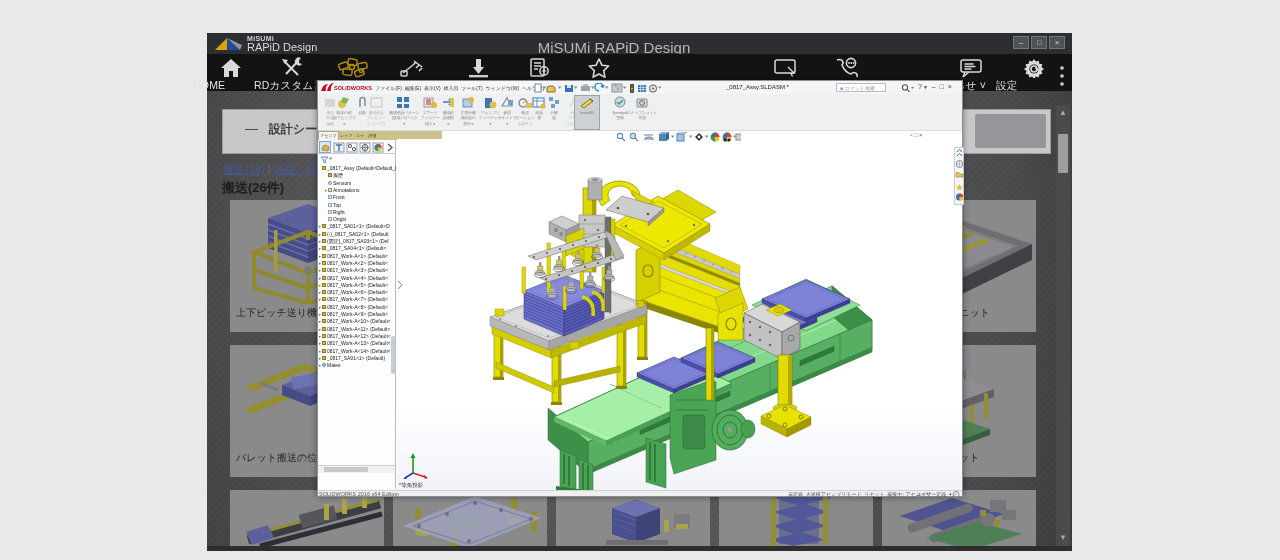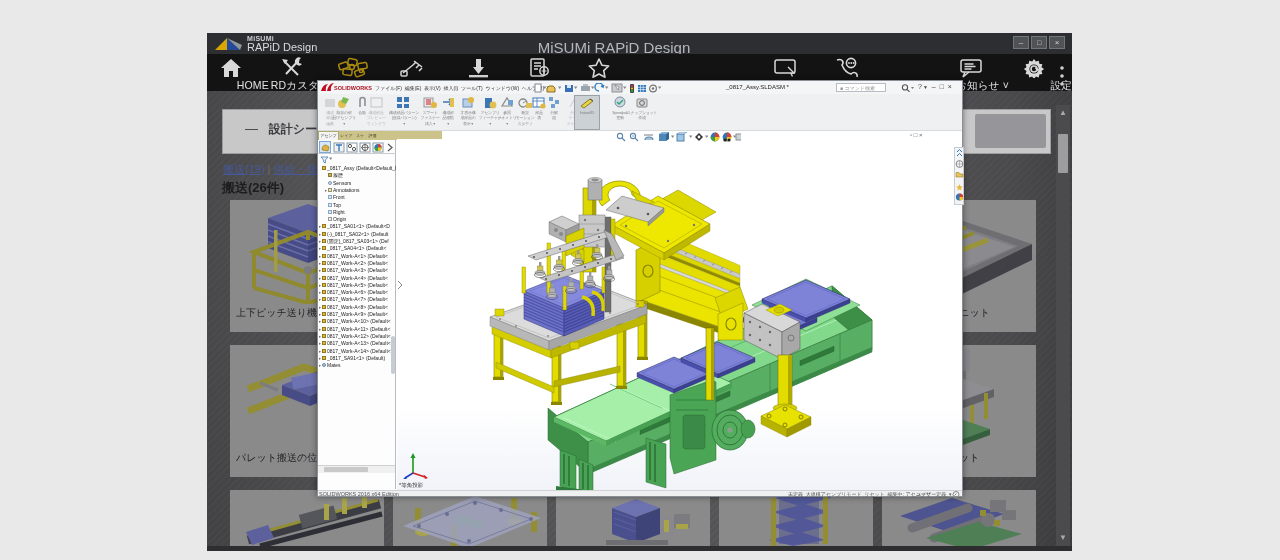--- a/index.html
+++ b/index.html
@@ -2,21 +2,21 @@
 <html><head><meta charset="utf-8">
 <style>
 *{margin:0;padding:0;box-sizing:border-box}
 html,body{width:1280px;height:560px;overflow:hidden;background:#e9e9e9;font-family:"Liberation Sans",sans-serif}
 .abs{position:absolute}
 #stage{position:absolute;left:0;top:10px;width:1280px;height:560px}
 
 #titlebar{left:207px;top:23px;width:865px;height:21px;background:#2c2e31}
 #navbar{left:207px;top:44px;width:865px;height:37px;background:#131313}
 #content{left:207px;top:81px;width:865px;height:460px;overflow:hidden;background:radial-gradient(ellipse 900px 500px at 38% 28%,rgba(255,255,255,.06),rgba(0,0,0,.10)),repeating-linear-gradient(135deg,rgba(255,255,255,.016) 0 2px,rgba(0,0,0,.018) 2px 5px),linear-gradient(90deg,#454547 0%,#545457 22%,#58585b 60%,#4a4a4d 93%,#404042 100%)}
-.navitem{position:absolute;top:3px;width:76px;text-align:right;color:#e3e3e3}
+.navitem{position:absolute;top:3px;width:76px;text-align:left;color:#e3e3e3}
 .navitem .lbl{font-size:10.5px;letter-spacing:.2px;display:block;margin-top:1px;white-space:nowrap}
 .navitem svg{display:block;margin:0 auto}
 .thumb{position:absolute;width:154px;height:132px;background:#8a8a8a;overflow:hidden}
 .thumb .cap{position:absolute;left:6px;top:106px;font-size:10px;color:#26262a;white-space:nowrap}
 
 #sw{left:317px;top:70px;width:646px;height:417px;background:#fff;border:1px solid #8a8f96;box-shadow:0 0 6px rgba(0,0,0,.45)}
 #swtitle{left:0;top:0;width:644px;height:13px;background:#f4f5f6}
 #swribbon{left:0;top:13px;width:644px;height:37px;background:#eef0f1;border-bottom:1px solid #d8dadb}
 #swtabs{left:0;top:50px;width:124px;height:9px;background:#cbc389}
 #swpanel{left:0;top:59px;width:78px;height:349px;background:#fdfdfd;border-right:1px solid #b8bcc0}

